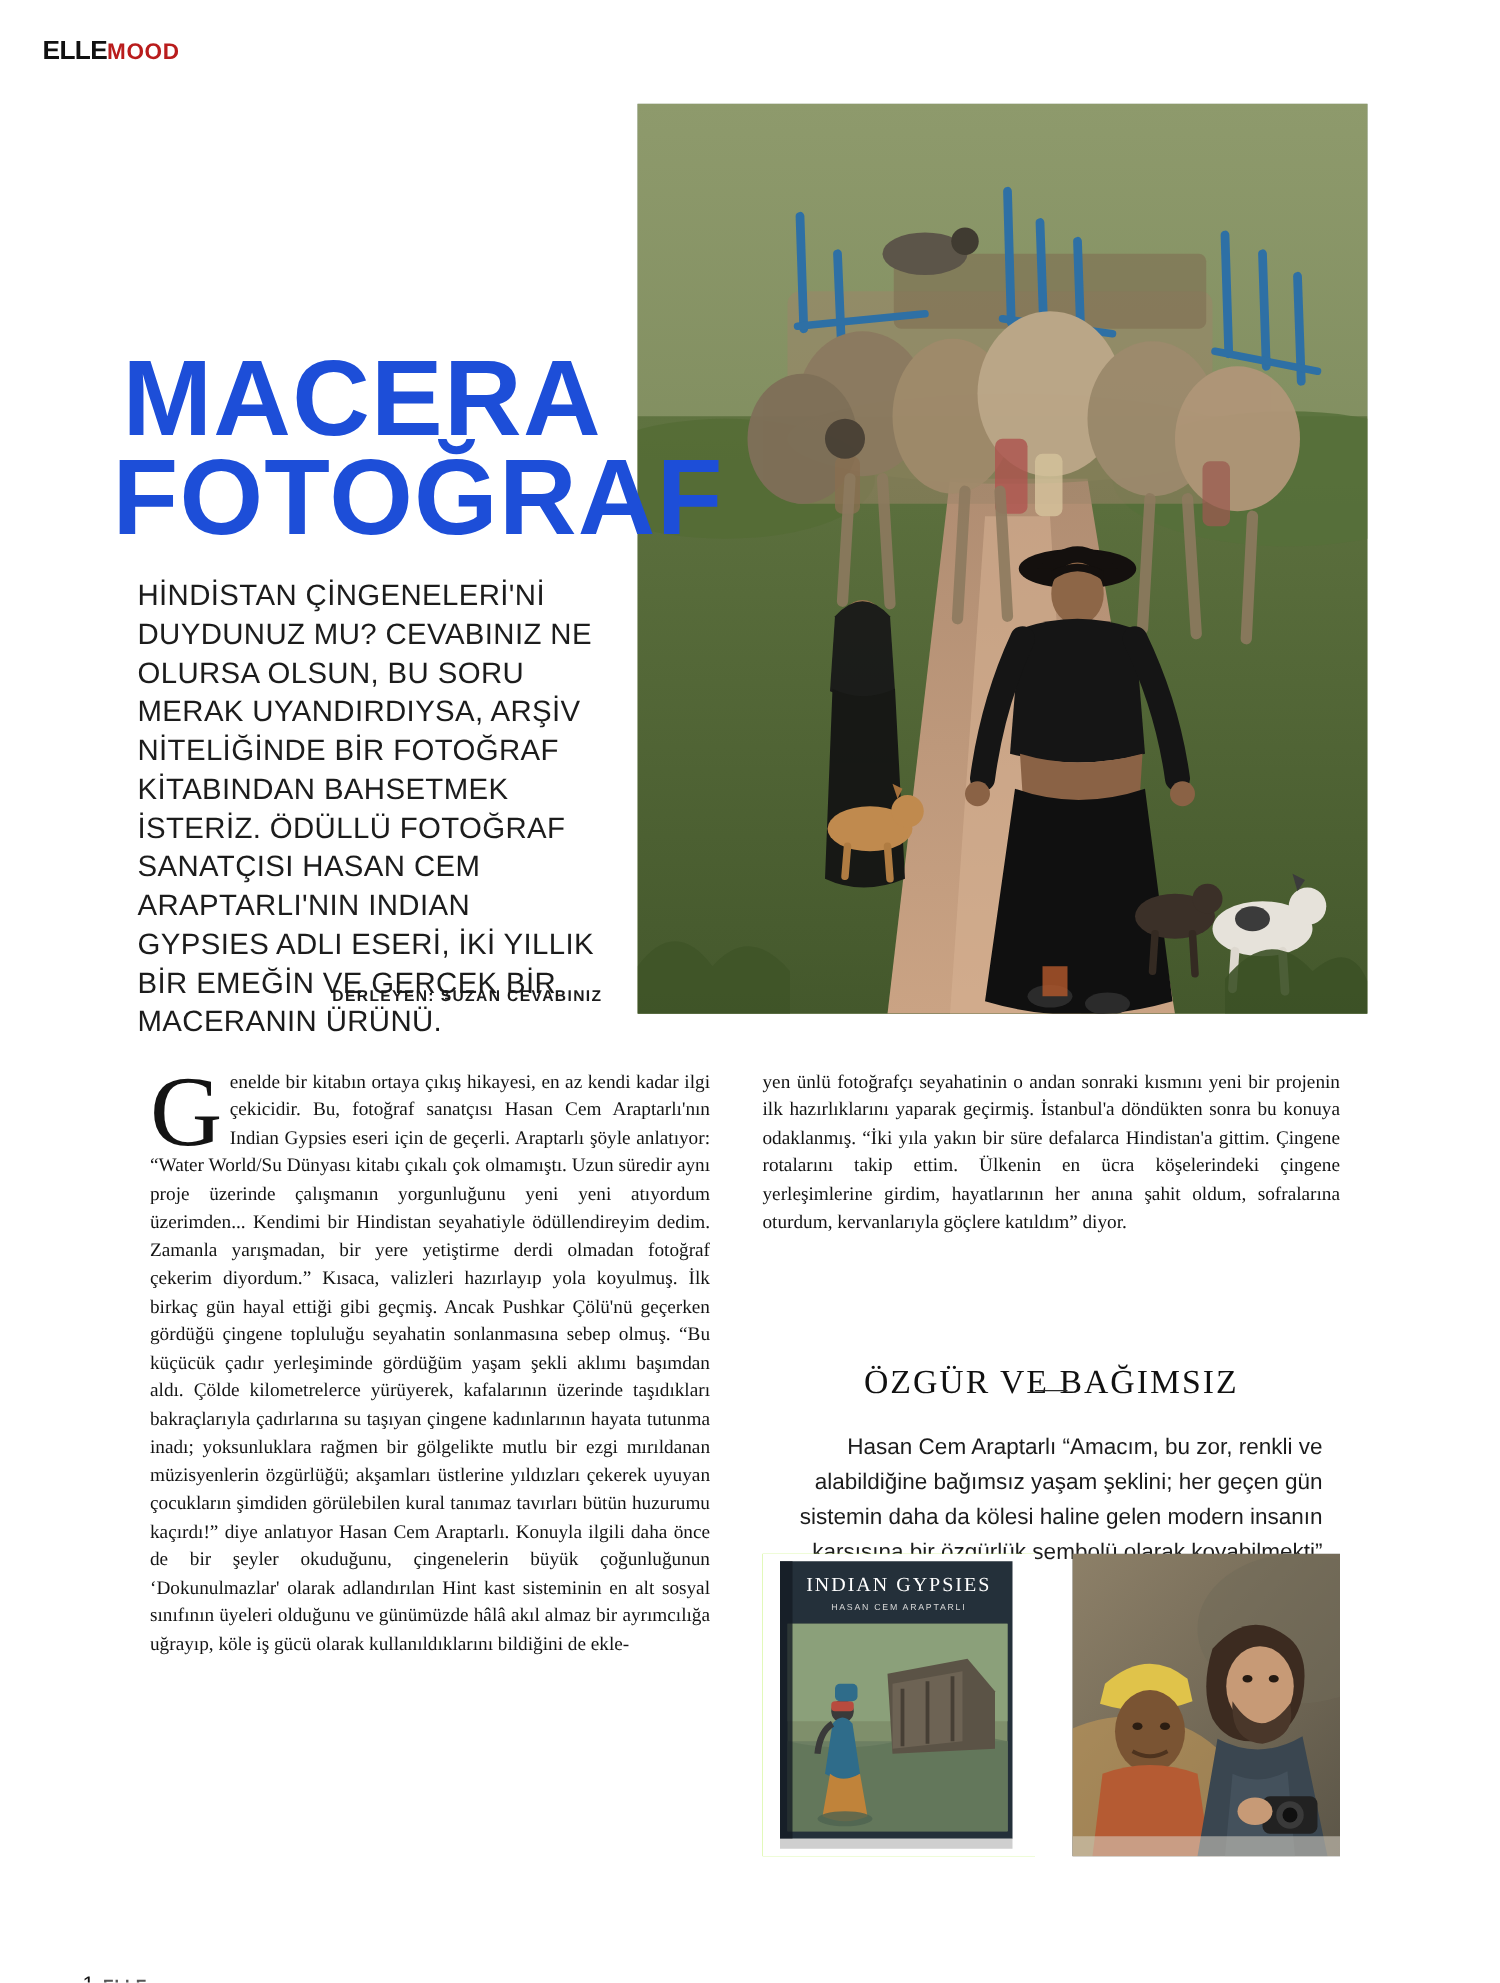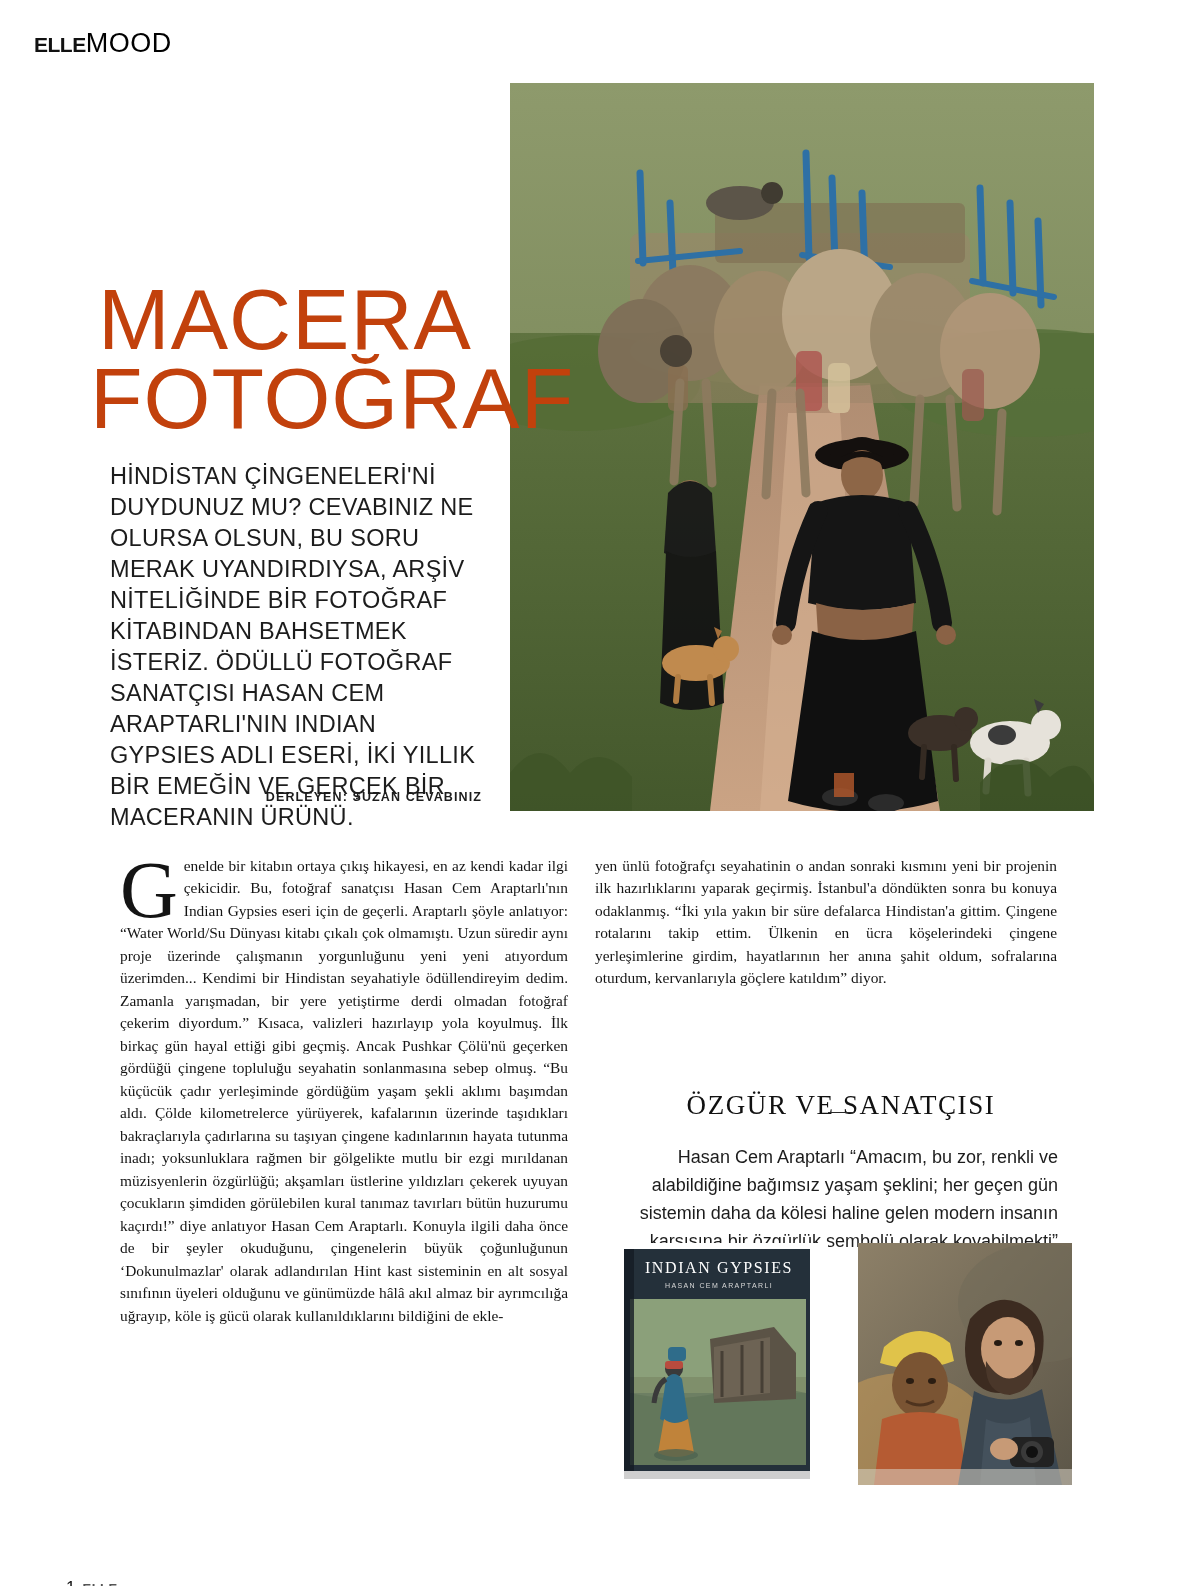--- a/index.html
+++ b/index.html
@@ -24,23 +24,23 @@
     font-family: "Liberation Sans", sans-serif;
     letter-spacing: -0.5px;
     line-height: 1;
   }
   .masthead .elle {
     font-weight: 700;
     font-size: 21px;
     color: #111;
   }
   .masthead .mood {
-    font-weight: 400;
-    font-size: 27px;
-    color: #000000;
+    font-weight: 700;
+    font-size: 18px;
+    color: #b91c1c;
     letter-spacing: 0.5px;
   }
 
   
   .hero-photo {
     position: absolute;
     left: 510px;
     top: 83px;
     width: 584px;
     height: 728px;
@@ -50,25 +50,25 @@
   .hero-photo svg { display: block; }
 
   
   .headline {
     position: absolute;
     left: 90px;
     top: 222px;
     width: 392px;
     text-align: right;
     font-family: "Liberation Sans", sans-serif;
-    font-weight: 400;
+    font-weight: 700;
     font-size: 86px;
     line-height: 0.92;
     letter-spacing: 1px;
-    color: #c2410c;
+    color: #1d4ed8;
   }
   .headline .l1 { display: block; text-align: left; padding-left: 8px;}
   .headline .l2 { display: block; text-align: right; }
 
   
   .standfirst {
     position: absolute;
     left: 110px;
     top: 437px;
     width: 372px;
@@ -101,21 +101,21 @@
     line-height: 1.46;
     text-align: justify;
     color: #141414;
   }
   .col-left {
     left: 120px;
     top: 855px;
     width: 448px;
   }
   .col-right {
-    left: 595px;
+    left: 610px;
     top: 855px;
     width: 462px;
   }
   .col p { margin: 0; }
 
   .dropcap-para {
     position: relative;
   }
   .dropcap {
     float: left;
@@ -364,21 +364,21 @@
 <div class="col col-left">
   <p class="dropcap-para">
     <span class="dropcap">G</span><span>enelde bir kitabın ortaya çıkış hikayesi, en az kendi kadar ilgi çekicidir. Bu, fotoğraf sanatçısı Hasan Cem Araptarlı'nın Indian Gypsies eseri için de geçerli. Araptarlı şöyle anlatıyor: “Water World/Su Dünyası kitabı çıkalı çok olmamıştı. Uzun süredir aynı proje üzerinde çalışmanın yorgunluğunu yeni yeni atıyordum üzerimden... Kendimi bir Hindistan seyahatiyle ödüllendireyim dedim. Zamanla yarışmadan, bir yere yetiştirme derdi olmadan fotoğraf çekerim diyordum.” Kısaca, valizleri hazırlayıp yola koyulmuş. İlk birkaç gün hayal ettiği gibi geçmiş. Ancak Pushkar Çölü'nü geçerken gördüğü çingene topluluğu seyahatin sonlanmasına sebep olmuş. “Bu küçücük çadır yerleşiminde gördüğüm yaşam şekli aklımı başımdan aldı. Çölde kilometrelerce yürüyerek, kafalarının üzerinde taşıdıkları bakraçlarıyla çadırlarına su taşıyan çingene kadınlarının hayata tutunma inadı; yoksunluklara rağmen bir gölgelikte mutlu bir ezgi mırıldanan müzisyenlerin özgürlüğü; akşamları üstlerine yıldızları çekerek uyuyan çocukların şimdiden görülebilen kural tanımaz tavırları bütün huzurumu kaçırdı!” diye anlatıyor Hasan Cem Araptarlı. Konuyla ilgili daha önce de bir şeyler okuduğunu, çingenelerin büyük çoğunluğunun ‘Dokunulmazlar' olarak adlandırılan Hint kast sisteminin en alt sosyal sınıfının üyeleri olduğunu ve günümüzde hâlâ akıl almaz bir ayrımcılığa uğrayıp, köle iş gücü olarak kullanıldıklarını bildiğini de ekle-</span>
   </p>
 </div>
 
 <div class="col col-right">
   <p>yen ünlü fotoğrafçı seyahatinin o andan sonraki kısmını yeni bir projenin ilk hazırlıklarını yaparak geçirmiş. İstanbul'a döndükten sonra bu konuya odaklanmış. “İki yıla yakın bir süre defalarca Hindistan'a gittim. Çingene rotalarını takip ettim. Ülkenin en ücra köşelerindeki çingene yerleşimlerine girdim, hayatlarının her anına şahit oldum, sofralarına oturdum, kervanlarıyla göçlere katıldım” diyor.</p>
 </div>
 
-<h2 class="section-head">ÖZGÜR VE SANATÇISI</h2>
+<h2 class="section-head">ÖZGÜR VE BAĞIMSIZ</h2>
 <div class="section-rule"></div>
 <p class="pullquote">Hasan Cem Araptarlı “Amacım, bu zor, renkli ve alabildiğine bağımsız yaşam şeklini; her geçen gün sistemin daha da kölesi haline gelen modern insanın karşısına bir özgürlük sembolü olarak koyabilmekti” diyor.</p>
 
 <div class="book-photo">
   <svg width="218" height="242" viewBox="0 0 218 242" xmlns="http://www.w3.org/2000/svg">
     <rect x="0" y="0" width="218" height="242" fill="#ffffff"></rect>
 
     <rect x="14" y="6" width="186" height="222" fill="#24303a"></rect>
 
     <rect x="20" y="56" width="176" height="166" fill="#7f8f6b"></rect>

